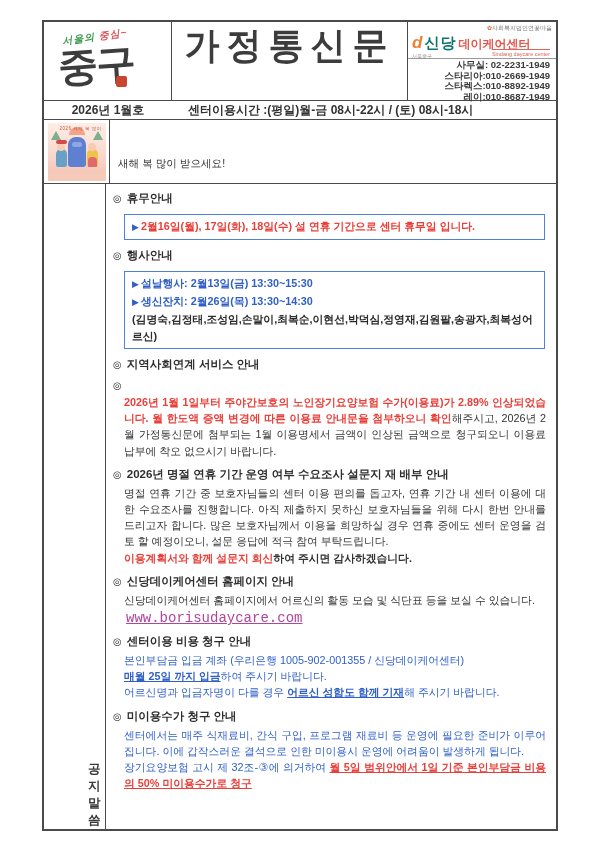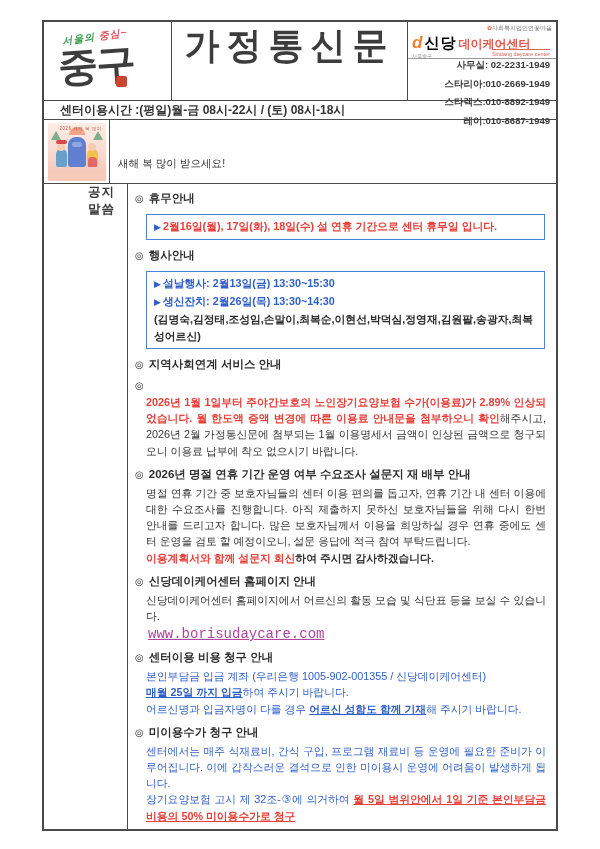--- a/index.html
+++ b/index.html
@@ -20,38 +20,38 @@
   .jg-name { position:absolute; left:14px; top:16px; font-family:"DejaVu Serif", serif; font-size:40px; font-weight:bold; color:#3d3d3d; transform:rotate(-4deg); letter-spacing:-2px; }
   .jg-seal { position:absolute; left:72px; top:54px; width:11px; height:11px; background:#c8452f; border-radius:2px; }
   .title-cell { flex:1; display:flex; align-items:flex-start; justify-content:center; border-right:1.5px solid #4a4a4a; }
   .doc-title { font-size:35px; font-weight:bold; color:#3c3c3c; letter-spacing:7px; white-space:nowrap; transform:scaleY(1.05); }
   .contact-cell { width:148px; display:flex; flex-direction:column; font-size:9px; }
   .org-block { height:37px; border-bottom:1px solid #999; padding:2px 4px 0 4px; position:relative; }
   .org-small { text-align:right; font-size:6px; color:#777; letter-spacing:0; }
   .org-small .heart { color:#e0653c; }
   .org-line { display:flex; align-items:baseline; gap:2px; margin-top:1px; }
   .org-mark { font-size:17px; font-weight:bold; font-style:italic; color:#f08032; line-height:14px; }
-  .org-main { font-size:15px; font-weight:bold; color:#000000; letter-spacing:1px; }
+  .org-main { font-size:15px; font-weight:bold; color:#0f766e; letter-spacing:1px; }
   .org-sub { font-size:12px; font-weight:bold; color:#e2574d; letter-spacing:0; }
   .org-region { font-size:5px; color:#888; }
   .org-eng { position:absolute; right:6px; bottom:1px; font-size:5.5px; color:#d9655c; border-top:1px solid #d9655c; padding-top:1px; }
-  .phone-list { flex:1; display:flex; flex-direction:column; justify-content:center; padding:1px 6px;gap:8px; }
+  .phone-list { flex:1; display:flex; flex-direction:column; justify-content:center; padding:1px 6px; }
   .phone-row { text-align:right; font-size:9.5px; font-weight:bold; color:#3a3a3a; line-height:10.5px; letter-spacing:0; }
   
   .info-row { display:flex; height:19px; border-bottom:1.5px solid #4a4a4a; align-items:center; font-weight:bold; font-size:12px; color:#333; }
   .issue-cell { width:128px; text-align:center; }
   .hours-cell { flex:1; padding-left:16px; letter-spacing:0; }
   
   .greet-row { display:flex; height:64px; border-bottom:1.5px solid #4a4a4a; }
   .greet-img-cell { width:66px; border-right:1.5px solid #4a4a4a; display:flex; align-items:center; justify-content:center; padding:2px; }
   .greet-text { flex:1; padding:3px 8px 2px 8px; font-size:10.6px; line-height:14.6px; text-align:justify; color:#333; font-weight:500;margin-top:33px; }
   .greet-l1 { display:block; }
   
   .main-row { display:flex; flex:1; min-height:0; }
-  .label-cell { width:84px; border-right:1.5px solid #4a4a4a; display:flex; align-items:flex-start; justify-content:center;padding-left:44px; }
+  .label-cell { width:62px; border-right:1.5px solid #4a4a4a; display:flex; align-items:flex-end; justify-content:center;padding-left:44px; }
   .label-cell span { font-weight:bold; font-size:12.5px; color:#3a3a3a; letter-spacing:1px; }
   .content-cell { flex:1; padding:7px 9px 4px 7px; overflow:hidden; }
   .section { margin-bottom:8px; }
   .sec-heading { font-weight:bold; font-size:11.5px; color:#2e2e2e; display:flex; gap:5px; margin-bottom:3px; align-items:baseline; }
   .bullet { font-size:10px; }
   .box { border:1.6px solid #4f81d9; margin:8px 2px 0 11px; padding:3px 7px; font-size:10.8px; font-weight:bold; line-height:17px; }
   .arrow { color:#2f5fc8; margin-right:2px; font-size:9px; }
   .body-text { margin-left:11px; margin-right:1px; font-size:10.8px; line-height:16.2px; text-align:justify; color:#333; }
   .blue { color:#2f5fc8; }
   .red { color:#e8403a; }
@@ -103,20 +103,21 @@
       <div class="phone-list">
         <div class="phone-row">사무실:  02-2231-1949</div>
         <div class="phone-row">스타리아:010-2669-1949</div>
         <div class="phone-row">스타렉스:010-8892-1949</div>
         <div class="phone-row">레이:010-8687-1949</div>
       </div>
     </div>
   </div>
 
   <div class="info-row">
+    <div class="issue-cell">2026년  1월호</div>
     <div class="hours-cell">센터이용시간  :(평일)월-금  08시-22시  /  (토)  08시-18시</div>
   </div>
 
   <div class="greet-row">
     <div class="greet-img-cell">
       <div class="illu">
         <div class="sky"></div>
         <div class="sun"></div>
         <div class="banner">2026 새해 복 많이</div>
         <div class="pine1"></div>

